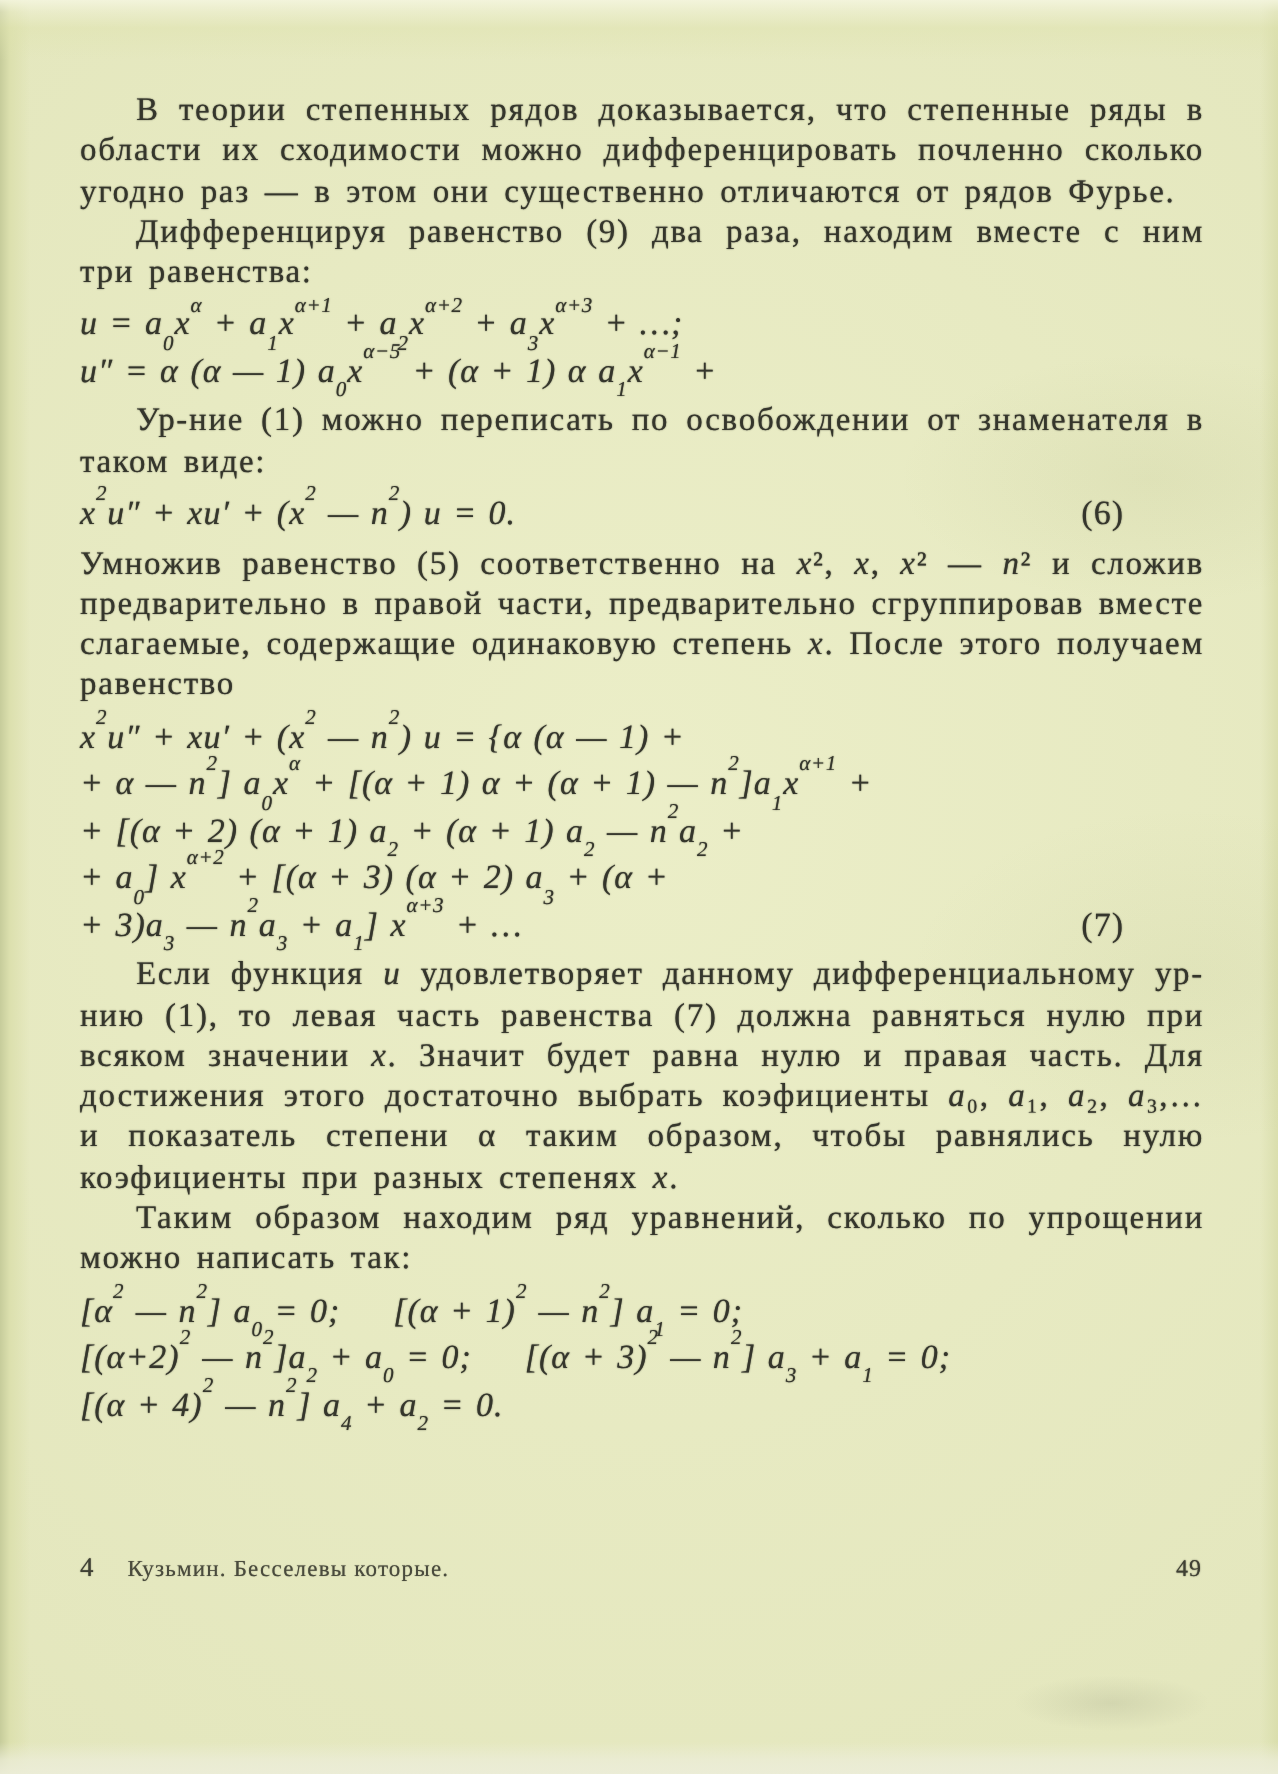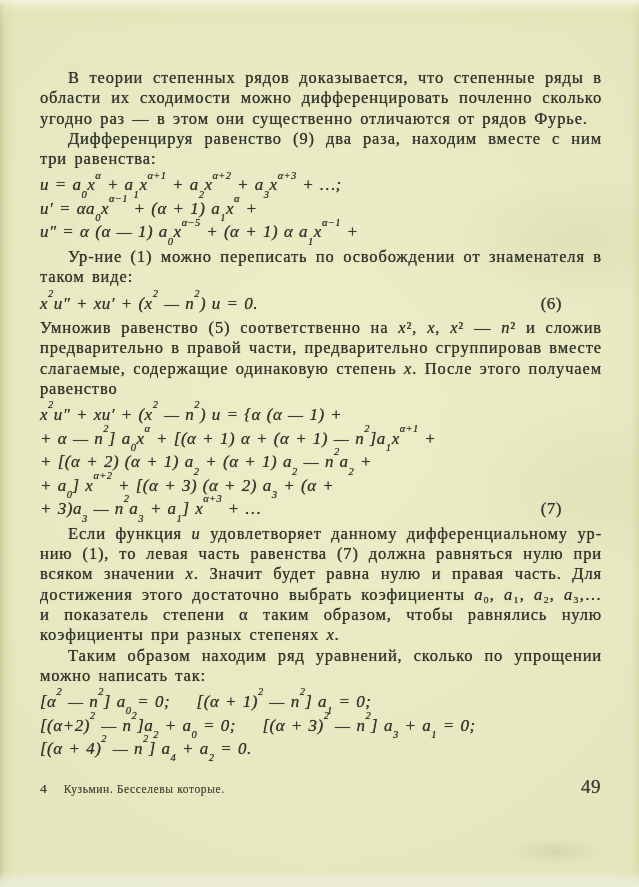--- a/index.html
+++ b/index.html
@@ -17,21 +17,21 @@
       linear-gradient(180deg, rgba(244,245,222,.9) 0px, rgba(244,245,222,.35) 6px, rgba(223,227,175,.45) 14px, rgba(233,236,194,0) 30px),
       linear-gradient(90deg, #c6cc9b 0px, #dce0ae 5px, rgba(233,236,194,0) 15px),
       linear-gradient(270deg, #dadead 0px, rgba(233,236,194,0) 9px),
       radial-gradient(120% 100% at 50% 45%, rgba(255,255,248,.10), rgba(140,145,95,.10)),
       #e9ecc2;
     font-family:"Liberation Serif","DejaVu Serif",serif;
     color:#35362c;
   }
   .content{
     position:relative;
-    padding:68px 37px 0 40px;
+    padding:45px 37px 0 40px;
   }
   .para{
     margin:0;
     text-align:justify;
     font-size:16.5px;
     line-height:20.3px;
     letter-spacing:.85px;
     word-spacing:2.4px;
     text-shadow:0 0 .7px rgba(45,46,36,.9);
   }
@@ -69,38 +69,37 @@
     font-size:13.5px;
     text-shadow:0 0 .6px rgba(45,46,36,.8);
   }
   .footer-title{
     font-size:11.5px;
     letter-spacing:.6px;
     color:#4a4b3d;
     text-shadow:0 0 .5px rgba(60,61,48,.7);
   }
   .footer-page{
-    font-size:19px;
+    font-size:12px;
     letter-spacing:.5px;
     text-shadow:0 0 .7px rgba(45,46,36,.9);
   }
 </style>
 </head>
 <body>
 
 <div class="page">
   <div class="content">
 
     <p class="para indent">В теории степенных рядов доказывается, что степенные ряды в области их сходимости можно дифференцировать почленно сколько угодно раз — в этом они существенно отличаются от рядов Фурье.</p>
 
     <p class="para indent">Дифференцируя равенство (9) два раза, находим вместе с ним три равенства:</p>
 
     <div class="eqblock">
       <div class="eqline">u = a<sub>0</sub>x<sup>α</sup> + a<sub>1</sub>x<sup>α+1</sup> + a<sub>2</sub>x<sup>α+2</sup> + a<sub>3</sub>x<sup>α+3</sup> + …;</div>
-      <div class="eqline">u′ = αa<sub>0</sub>x<sup>α−1</sup> + (α + 1) a<sub>1</sub>x<sup>α</sup> +</div>
       <div class="eqline">u″ = α (α — 1) a<sub>0</sub>x<sup>α−5</sup> + (α + 1) α a<sub>1</sub>x<sup>α−1</sup> +</div>
     </div>
 
     <p class="para indent">Ур-ние (1) можно переписать по освобождении от знаменателя в таком виде:</p>
 
     <div class="eqblock">
       <div class="eqline">
         <span>x<sup>2</sup>u″ + xu′ + (x<sup>2</sup> — n<sup>2</sup>) u = 0.</span>
         <span class="eqnum">(6)</span>
       </div>

